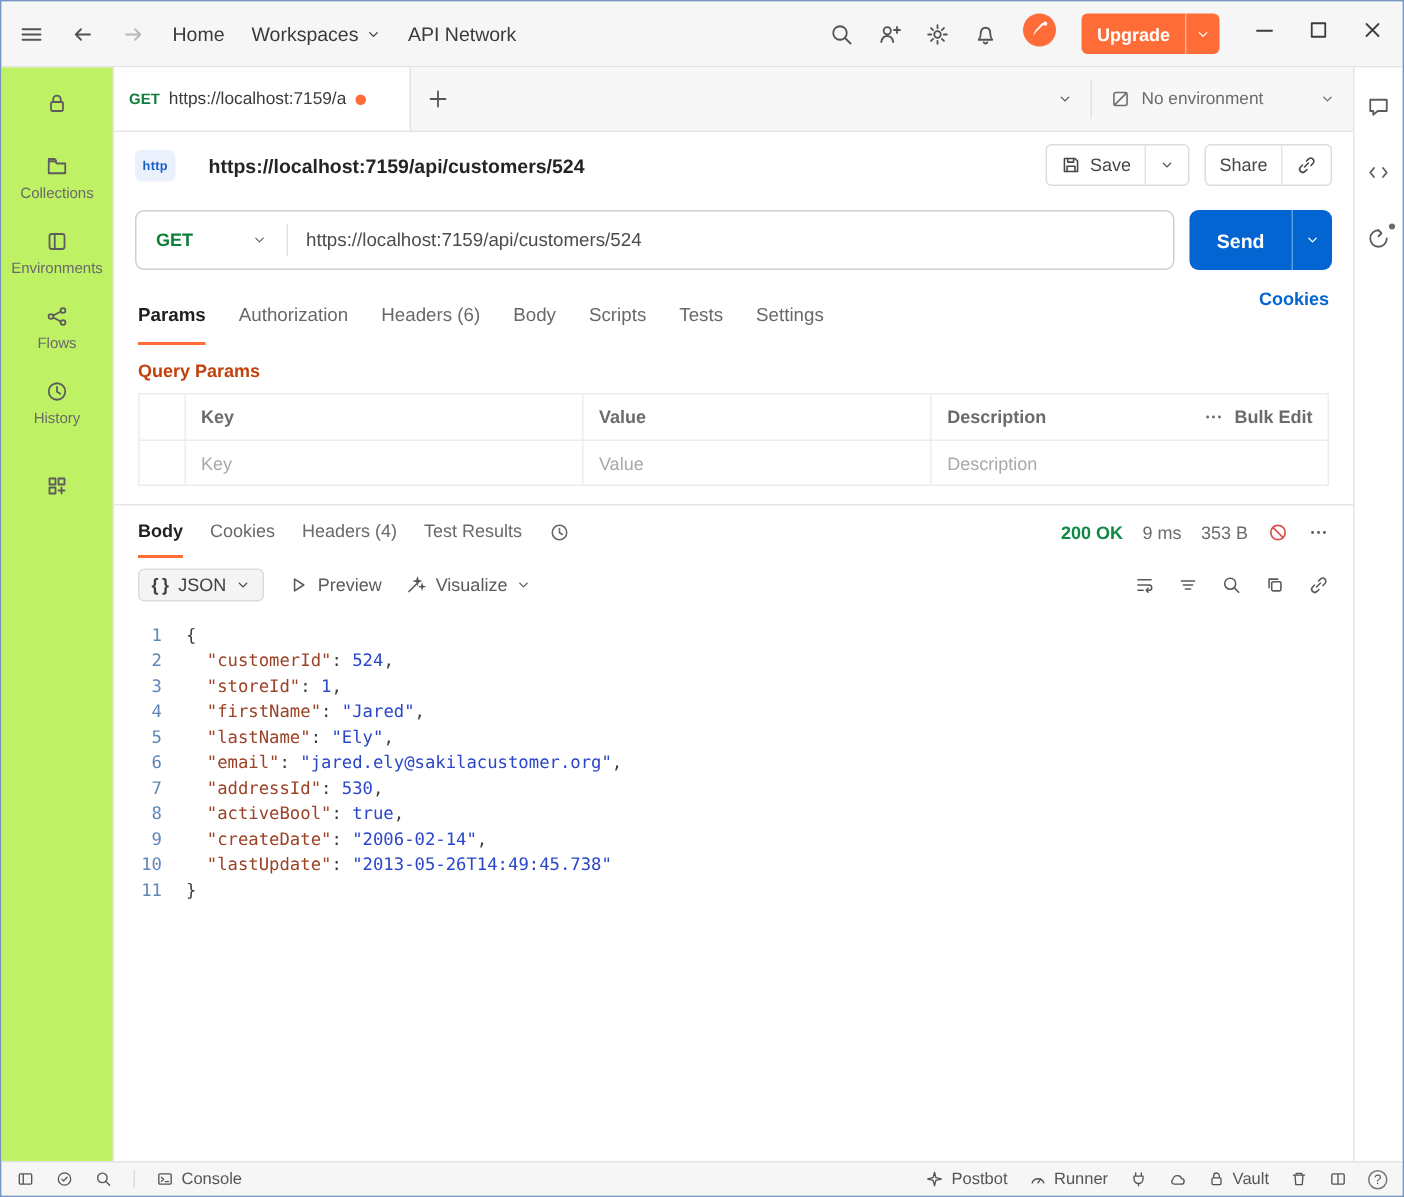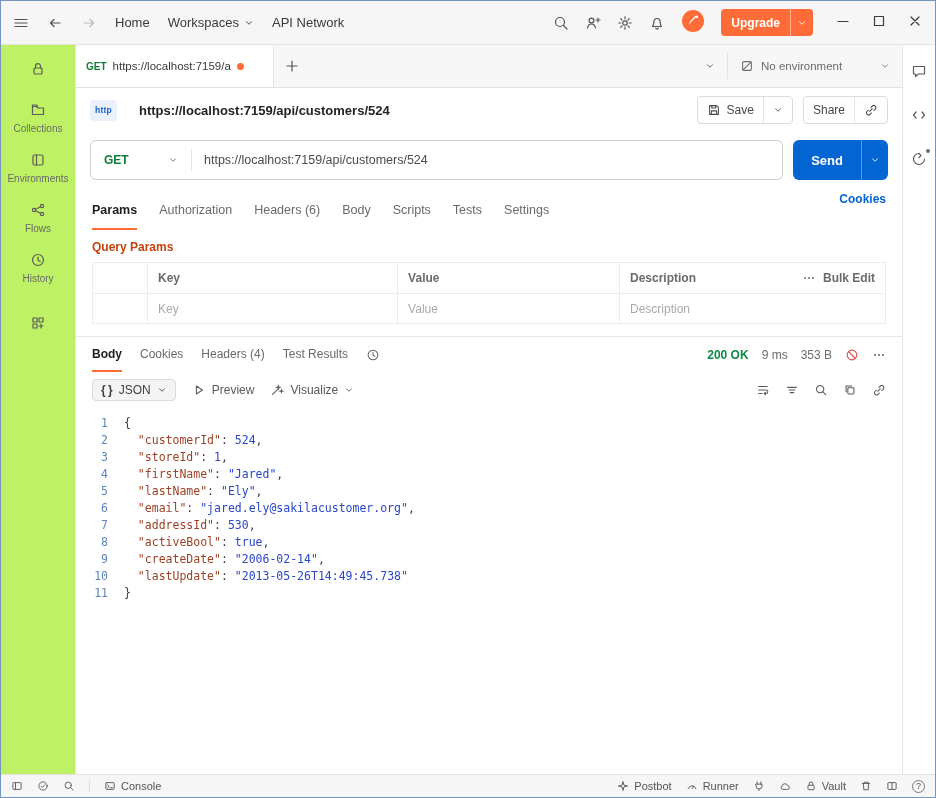--- a/index.html
+++ b/index.html
@@ -99,21 +99,21 @@
   .req-tabs { display:flex; align-items:flex-start; gap:22px; padding:0 16px; height:38px;
               font-size:12.5px; color:#696969; flex:none; }
   .rtab { display:flex; align-items:center; height:100%; border-bottom:2px solid transparent; cursor:default; }
   .rtab.active { color:#1f1f1f; border-bottom-color:#FF6C37; font-weight:600; }
   .cookies-link { margin-left:auto; color:#0265D2; font-size:12px; font-weight:600; }
 
   .qp-label { padding:10px 16px 8px; font-size:12px; color:#c2410c; font-weight:700; }
 
   
   .ptable { margin:0 16px; border:1px solid #ececec; font-size:12px; }
-  .prow { display:grid; grid-template-columns:30px 2fr 1.75fr 1.15fr 112px; align-items:center; height:30px;gap:24px; }
+  .prow { display:grid; grid-template-columns:30px 2fr 1.75fr 1.15fr 112px; align-items:center; height:30px; }
   .prow + .prow { border-top:1px solid #ececec; }
   .pcell { padding:0 10px; height:100%; display:flex; align-items:center; border-left:1px solid #ececec; }
   .pcell:first-child { border-left:none; }
   .phead { color:#6b6b6b; font-weight:600; }
   .bulk { justify-content:flex-end; gap:7px; color:#6b6b6b; border-left:none !important; }
   .pinput { border:none; outline:none; width:100%; font-size:12px; color:#4c4c4c; background:transparent;
             font-family:"Liberation Sans",sans-serif; }
   .pinput::placeholder { color:#a9a9a9; }
 
   

